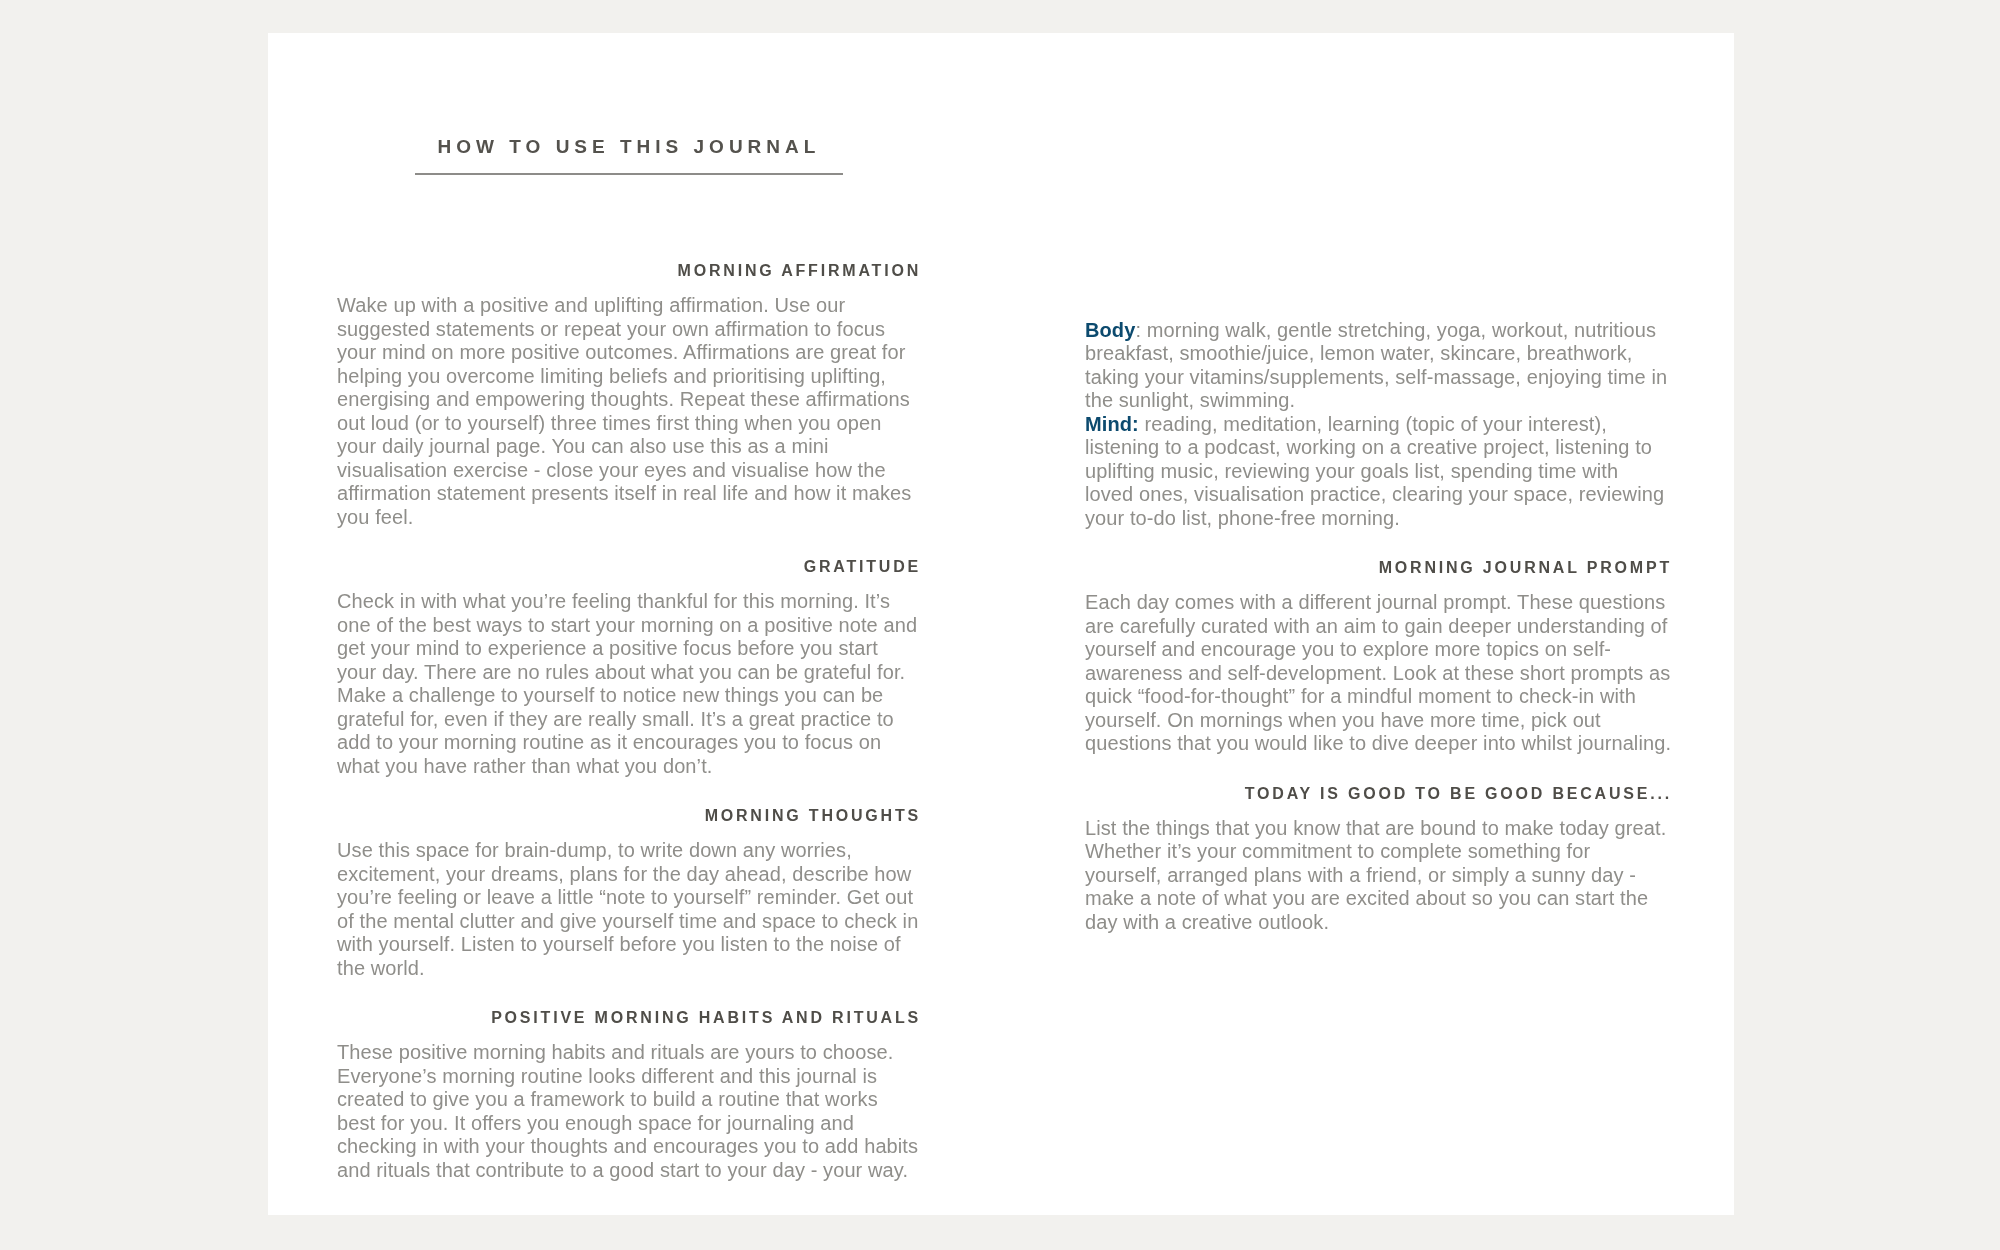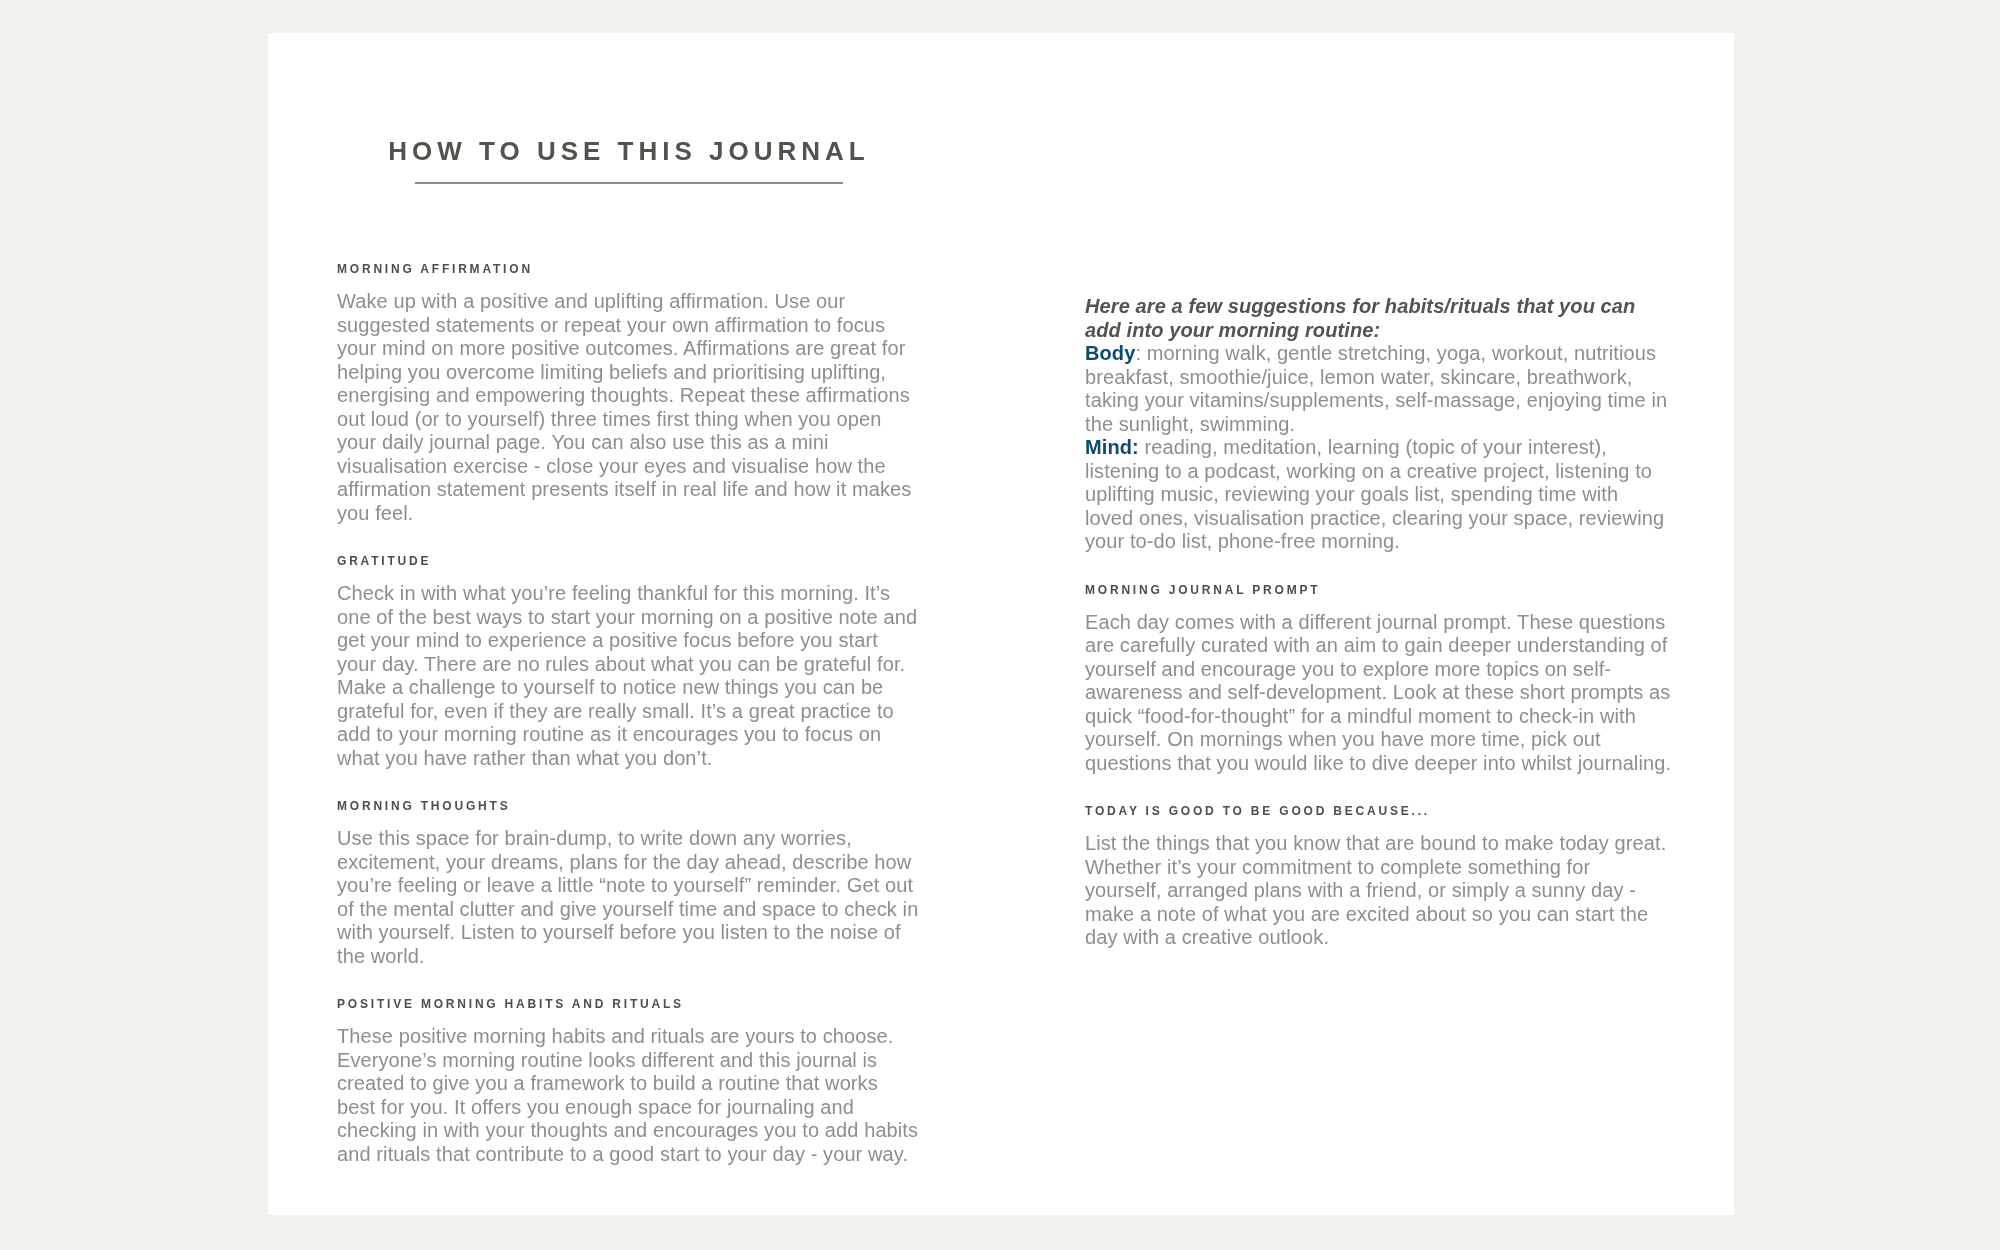--- a/index.html
+++ b/index.html
@@ -10,30 +10,30 @@
     overflow: hidden;
   }
   .page { position: relative; width: 2000px; height: 1250px; background: #f2f1ee; }
   .card {
     position: absolute; left: 268px; top: 33px;
     width: 1466px; height: 1182px;
     background: #ffffff;
   }
   .title-wrap { position: absolute; left: 69px; top: 103px; width: 584px; text-align: center; }
   .page-title {
-    font-size: 26px; font-weight: 700; letter-spacing: 5px;
+    font-size: 19px; font-weight: 700; letter-spacing: 5px;
     color: #54524d;
   }
   .title-rule { width: 428px; height: 2px; background: #8d8c89; margin: 15px auto 0; }
   .col { position: absolute; }
   .col-left  { left: 69px;  top: 229px; width: 584px; }
   .col-right { left: 817px; top: 262px; width: 587px; }
   .sec-heading {
-    font-size: 12px; font-weight: 700; letter-spacing: 2.8px;
-    color: #4f4d48; text-align: left;
+    font-size: 16px; font-weight: 700; letter-spacing: 2.8px;
+    color: #4f4d48; text-align: right;
     margin: 0 0 14px;
   }
   .sec-body {
     font-size: 20px; font-weight: 400; letter-spacing: 0.1px;
     line-height: 23.5px; color: #8f8e8a;
     margin: 0 0 29px; text-align: left;
   }
   .intro { margin: 0 0 29px; }
   .intro .lead { font-style: italic; font-weight: 700; color: #55534e; }
   .intro .blabel { font-weight: 700; color: #0c4a6e; }
@@ -57,21 +57,21 @@
       <p class="sec-body">Check in with what you’re feeling thankful for this morning. It’s one of the best ways to start your morning on a positive note and get your mind to experience a positive focus before you start your day. There are no rules about what you can be grateful for. Make a challenge to yourself to notice new things you can be grateful for, even if they are really small. It’s a great practice to add to your morning routine as it encourages you to focus on what you have rather than what you don’t.</p>
 
       <h3 class="sec-heading">MORNING THOUGHTS</h3>
       <p class="sec-body">Use this space for brain-dump, to write down any worries, excitement, your dreams, plans for the day ahead, describe how you’re feeling or leave a little “note to yourself” reminder. Get out of the mental clutter and give yourself time and space to check in with yourself. Listen to yourself before you listen to the noise of the world.</p>
 
       <h3 class="sec-heading">POSITIVE MORNING HABITS AND RITUALS</h3>
       <p class="sec-body">These positive morning habits and rituals are yours to choose. Everyone’s morning routine looks different and this journal is created to give you a framework to build a routine that works best for you. It offers you enough space for journaling and checking in with your thoughts and encourages you to add habits and rituals that contribute to a good start to your day - your way.</p>
     </div>
 
     <div class="col col-right">
-      <p class="sec-body intro"><span class="lead">Here are a few suggestions for habits/rituals that you can add into your morning routine:</span><br>
+      <p class="sec-body intro"><br>
         <span class="blabel">Body</span><span>: morning walk, gentle stretching, yoga, workout, nutritious breakfast, smoothie/juice, lemon water, skincare, breathwork, taking your vitamins/supplements, self-massage, enjoying time in the sunlight, swimming.</span><br>
         <span class="blabel">Mind:</span><span> reading, meditation, learning (topic of your interest), listening to a podcast, working on a creative project, listening to uplifting music, reviewing your goals list, spending time with loved ones, visualisation practice, clearing your space, reviewing your to-do list, phone-free morning.</span>
       </p>
 
       <h3 class="sec-heading">MORNING JOURNAL PROMPT</h3>
       <p class="sec-body">Each day comes with a different journal prompt. These questions are carefully curated with an aim to gain deeper understanding of yourself and encourage you to explore more topics on self-awareness and self-development. Look at these short prompts as quick “food-for-thought” for a mindful moment to check-in with yourself. On mornings when you have more time, pick out questions that you would like to dive deeper into whilst journaling.</p>
 
       <h3 class="sec-heading">TODAY IS GOOD TO BE GOOD BECAUSE...</h3>
       <p class="sec-body">List the things that you know that are bound to make today great. Whether it’s your commitment to complete something for yourself, arranged plans with a friend, or simply a sunny day - make a note of what you are excited about so you can start the day with a creative outlook.</p>
     </div>

